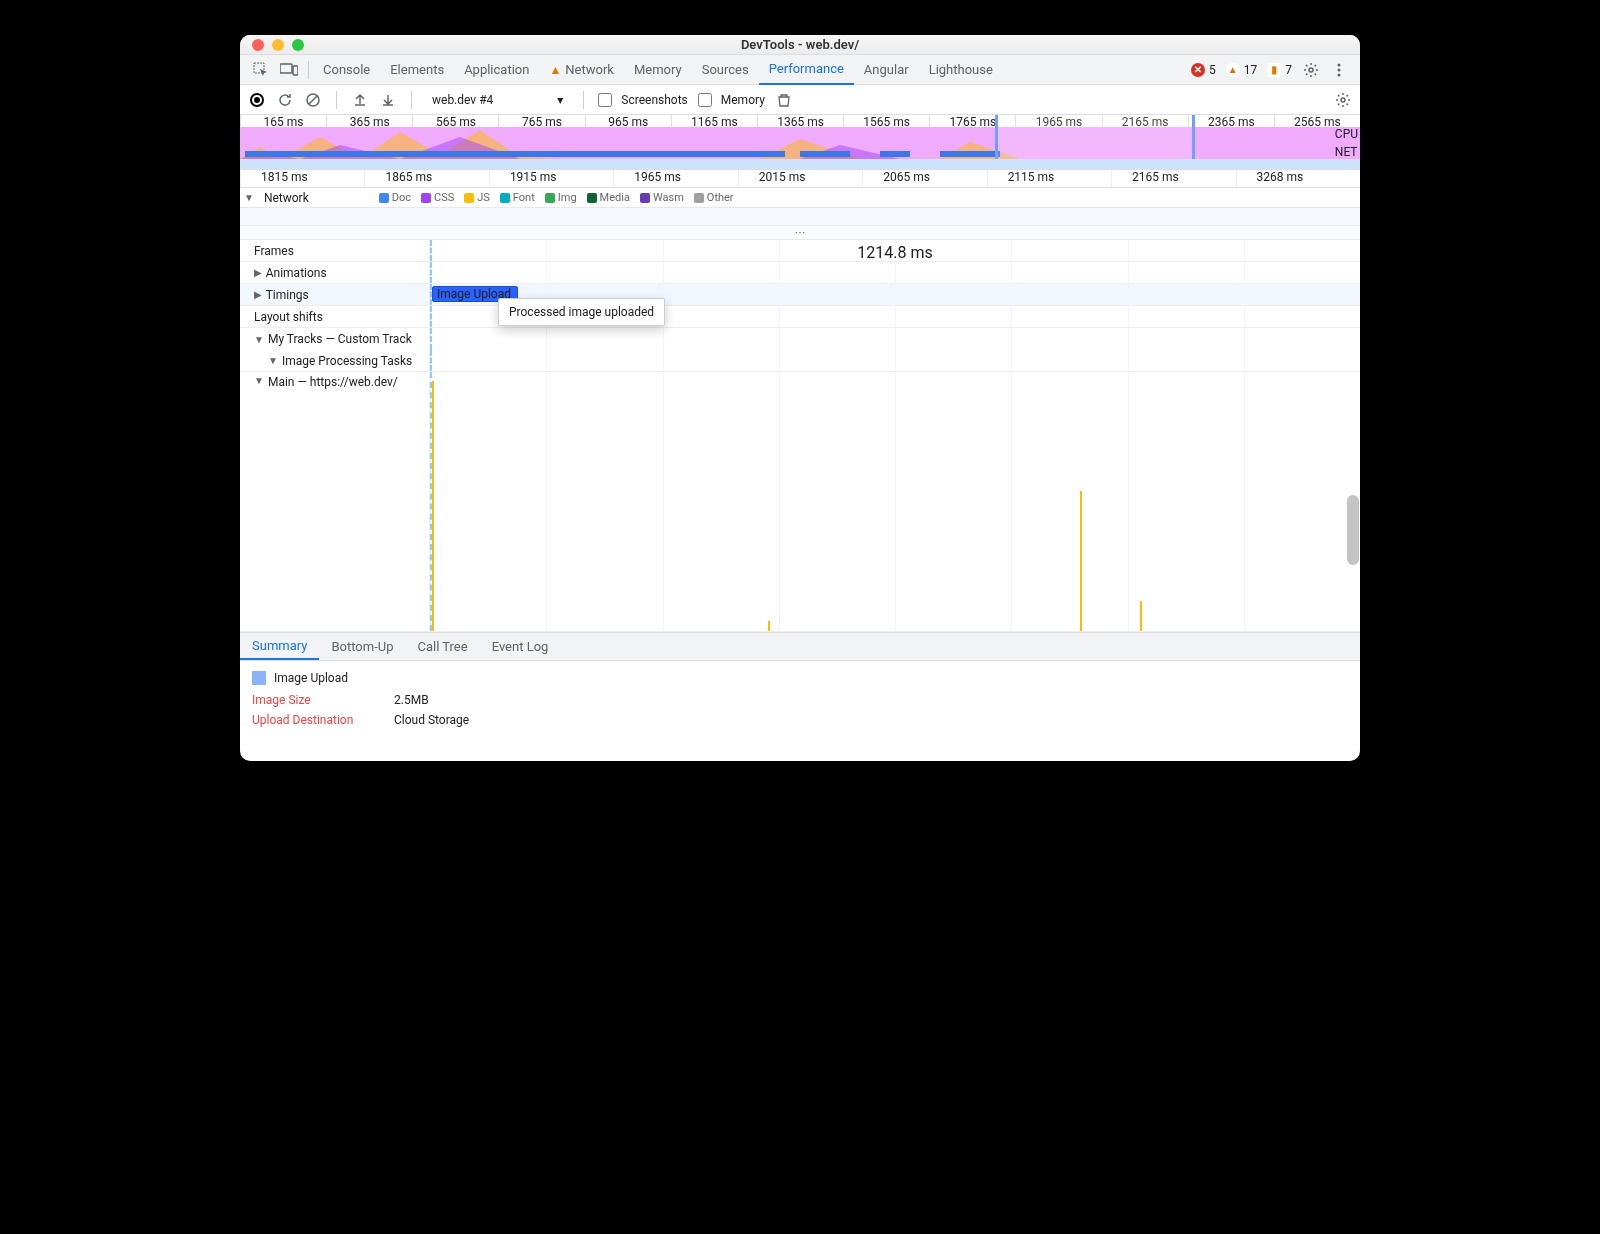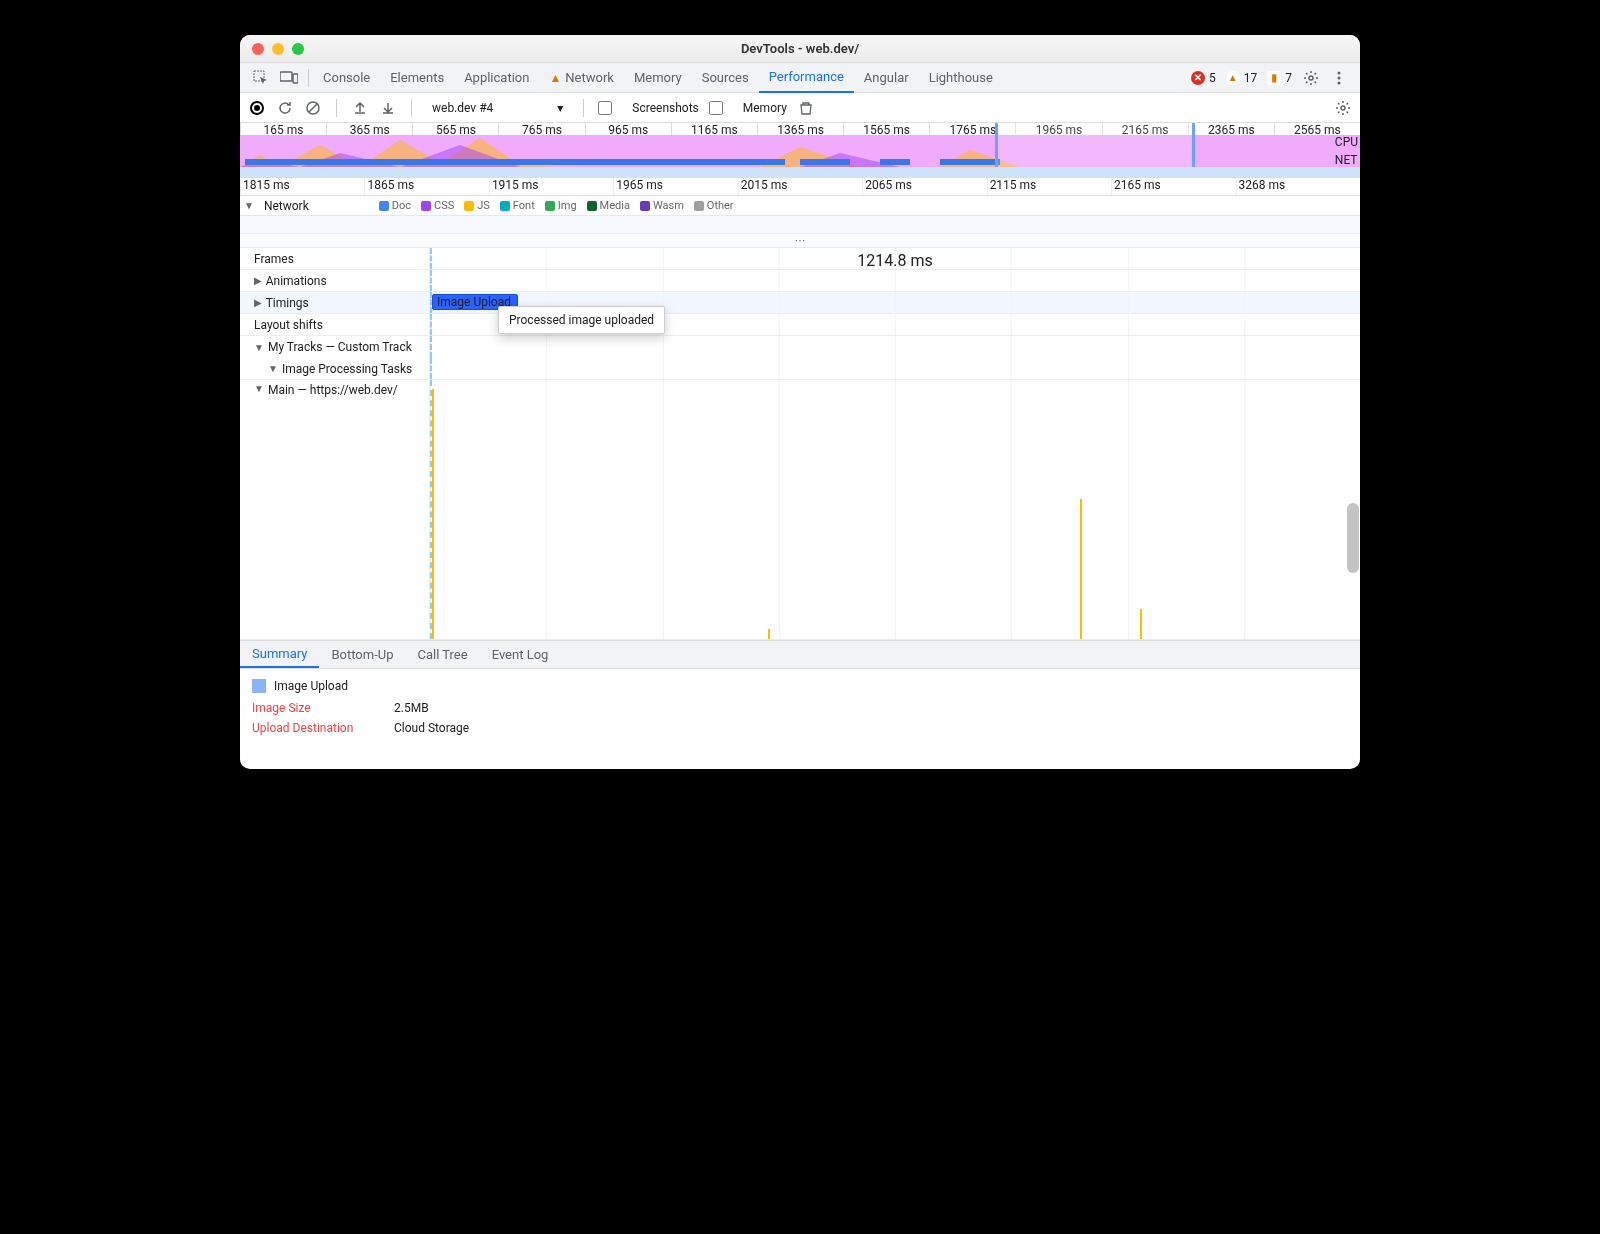--- a/index.html
+++ b/index.html
@@ -1,46 +1,46 @@
 <!DOCTYPE html>
 <html><head>
 <meta charset="utf-8">
 <style>
 * { margin:0; padding:0; box-sizing:border-box; font-family:-apple-system,BlinkMacSystemFont,"Segoe UI",Roboto,sans-serif; font-size:12px; color:#202124; }
 body { background:#000; display:flex; align-items:flex-start; justify-content:center; }
 .win { width:1120px; margin:35px 0; background:#fff; border-radius:10px; overflow:hidden; box-shadow:0 20px 60px rgba(0,0,0,.5); }
-.titlebar { height:28px; background:linear-gradient(#f6f6f6,#ececec); display:flex; align-items:center; position:relative; border-bottom:1px solid #ddd; }
+.titlebar { height:20px; background:linear-gradient(#f6f6f6,#ececec); display:flex; align-items:center; position:relative; border-bottom:1px solid #ddd; }
 .traffic { display:flex; gap:8px; padding-left:12px; }
 .dot { width:12px; height:12px; border-radius:50%; }
 .dot.r{background:#ff5f57}.dot.y{background:#ffbd2e}.dot.g{background:#28c940}
 .titlebar .title { position:absolute; left:0; right:0; text-align:center; font-size:13px; font-weight:600; color:#333; pointer-events:none; }
 .tabs { display:flex; align-items:center; height:30px; border-bottom:1px solid #ddd; background:#f1f3f4; padding:0 6px; }
 .tleft { display:flex; gap:10px; padding:0 6px; }
 .icon { width:18px; height:18px; display:inline-flex; align-items:center; justify-content:center; color:#5f6368; cursor:pointer; }
 .sep { width:1px; height:18px; background:#ccc; margin:0 4px; }
 .tab { padding:0 10px; height:30px; display:flex; align-items:center; gap:4px; color:#5f6368; cursor:pointer; font-size:13px; }
 .tab.active { color:#1a73e8; border-bottom:2px solid #1a73e8; height:30px; }
 .tright { margin-left:auto; display:flex; align-items:center; gap:10px; padding-right:6px; }
 .badge { display:inline-flex; align-items:center; gap:4px; font-size:13px; }
 .bico { width:14px; height:14px; border-radius:50%; display:inline-flex; align-items:center; justify-content:center; font-size:10px; color:#fff; font-weight:bold; }
 .bico.err{background:#d93025}.bico.warn{background:#fff;color:#e37400}.bico.ext{background:#fff;color:#e37400;border-radius:2px}
 .toolbar { display:flex; align-items:center; height:30px; gap:10px; padding:0 8px; border-bottom:1px solid #ddd; }
 .rec { width:14px; height:14px; border:2px solid #000; border-radius:50%; display:inline-flex; align-items:center; justify-content:center; }
 .rec::after{content:"";width:6px;height:6px;background:#000;border-radius:50%}
 .select { display:flex; align-items:center; gap:4px; padding:2px 6px; border:none; cursor:pointer; font-size:13px; }
-.chk { display:inline-flex; align-items:center; gap:20px; font-size:13px; }
+.chk { display:inline-flex; align-items:center; gap:9px; font-size:13px; }
 .chk input { width:14px; height:14px; }
 .overview { position:relative; height:55px; border-bottom:1px solid #ddd; background:#cfe2fc; }
 .ov-ticks { display:flex; font-size:10px; color:#555; background:#fff; height:12px; }
 .ov-ticks span { flex:1; text-align:center; border-left:1px solid #ddd; }
 .ov-body { height:32px; position:relative; background:#f0abfc; }
 .ov-labels { position:absolute; right:2px; top:0; bottom:0; display:flex; flex-direction:column; justify-content:space-between; font-size:9px; color:#888; }
 .ov-bar { position:absolute; bottom:2px; height:6px; background:#3b78e7; }
 .ruler { display:flex; height:18px; border-bottom:1px solid #ddd; font-size:11px; }
-.ruler span { flex:1; border-left:1px solid #eee; padding-left:2px; }
+.ruler span { flex:1; border-left:1px solid #eee; padding-left:20px; }
 .nethead { display:flex; align-items:center; height:20px; border-bottom:1px solid #e8e8e8; padding-left:4px; gap:10px; font-size:11px; }
 .leg { display:inline-flex; align-items:center; gap:3px; font-size:11px; color:#666; }
 .sw { width:10px; height:10px; border-radius:2px; }
 .carets { text-align:center; font-size:11px; color:#666; border-bottom:1px solid #e8e8e8; height:14px; background:#fafbfc; }
 .tracks { position:relative; border-bottom:1px solid #ddd; }
 .track { display:flex; border-bottom:1px solid #eee; position:relative; min-height:22px; }
 .track.selected { background:#f1f6ff; }
 .tlabel { width:190px; padding:3px 6px 3px 14px; font-size:12px; border-right:1px solid #eee; display:flex; align-items:center; gap:4px; flex-shrink:0; }
 .tlabel.indent { padding-left:28px; }
 .tbody { flex:1; position:relative; }

